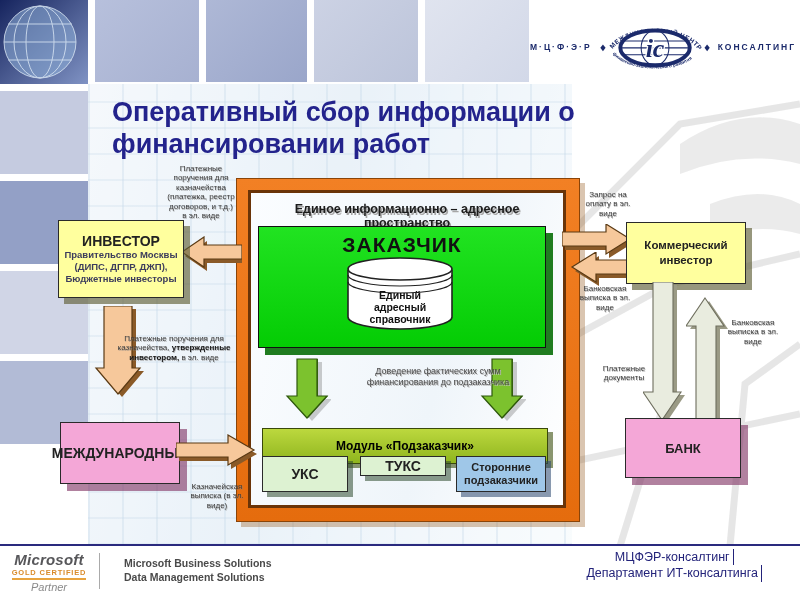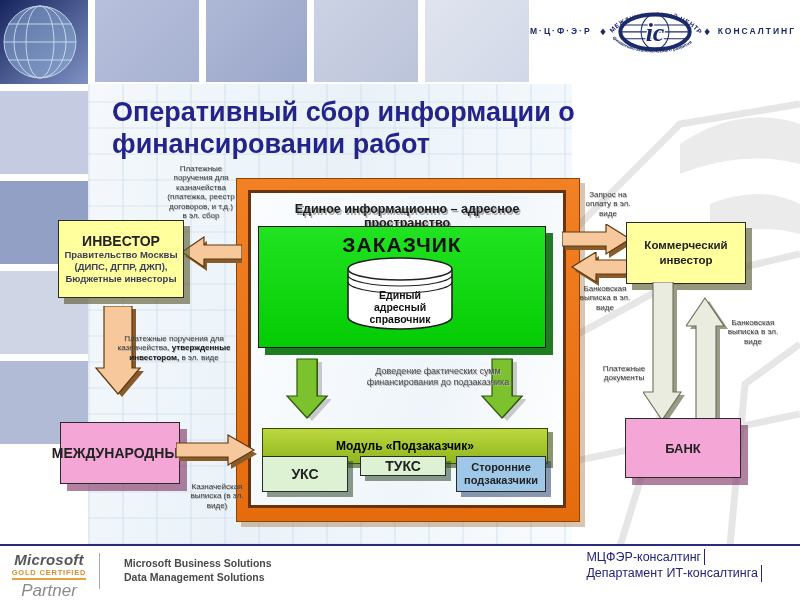--- a/index.html
+++ b/index.html
@@ -10,21 +10,21 @@
   
   .building{position:absolute;left:88px;top:84px;width:484px;height:461px;opacity:.55;
     background:
       repeating-linear-gradient(90deg, rgba(150,185,215,.35) 0 2px, transparent 2px 34px),
       repeating-linear-gradient(0deg, rgba(150,185,215,.28) 0 2px, transparent 2px 26px),
       linear-gradient(105deg,#eef4fa 0%,#d9e8f4 45%,#f5fafd 100%);}
   
   .title{position:absolute;left:112px;top:96px;width:545px;font-size:27px;font-weight:bold;
          color:#23238c;line-height:1.2;}
   
-  .logo{position:absolute;left:530px;top:0;width:266px;height:62px;display:flex;
+  .logo{position:absolute;left:530px;top:16px;width:266px;height:62px;display:flex;
         align-items:center;justify-content:flex-end;gap:4px;}
   .logo .side{font-size:8.5px;font-weight:bold;color:#1b2a6b;letter-spacing:2px;white-space:nowrap;}
   
   .b3{position:absolute;border:1.3px solid #2a2a2a;display:flex;flex-direction:column;
       align-items:center;justify-content:center;text-align:center;box-sizing:border-box;}
   .yellow{background:#ffff9e;box-shadow:6px 6px 0 rgba(95,95,55,.65);}
   .pink{background:#f4a7d7;box-shadow:7px 7px 0 rgba(125,45,95,.6);}
   .ltgreen{background:#ddf2d2;box-shadow:5px 5px 0 rgba(45,75,45,.55);}
   .ltblue{background:#9fc7e8;box-shadow:5px 5px 0 rgba(40,70,110,.55);}
   .b3 .hd{font-weight:bold;font-size:14px;color:#222;}
@@ -56,25 +56,25 @@
   
   .lbl{position:absolute;font-size:8px;line-height:1.18;color:#3f3f3f;text-align:center;
        text-shadow:.6px .6px 0 rgba(130,130,130,.55);}
   .lbl b{color:#161616;}
   
   .foot-line{position:absolute;left:0;top:544px;width:800px;height:2px;background:#2a2a7e;}
   .mslogo{position:absolute;left:6px;top:551px;width:86px;text-align:center;}
   .ms-name{font-size:15px;font-weight:bold;font-style:italic;color:#57575a;letter-spacing:.2px;}
   .ms-gold{font-size:7.5px;font-weight:bold;color:#d98b2b;letter-spacing:.8px;}
   .ms-rule{height:2px;background:#e8a33d;margin:1px 6px;}
-  .ms-partner{font-size:17px;font-style:italic;color:#8a8a8a;}
+  .ms-partner{font-size:11px;font-style:italic;color:#8a8a8a;}
   .ms-div{position:absolute;left:99px;top:553px;width:1px;height:36px;background:#aaa;}
   .ms-text{position:absolute;left:124px;top:557px;font-size:10.5px;font-weight:bold;
        color:#4a4a4a;line-height:1.3;}
-  .foot-right{position:absolute;right:38px;top:549px;text-align:left;font-size:12.5px;
+  .foot-right{position:absolute;right:38px;top:549px;text-align:center;font-size:12.5px;
        color:#23237a;line-height:1.3;margin-left:24px;}
   .foot-right span{border-right:1.5px solid #23237a;padding-right:3px;display:inline-block;}
   svg{display:block;}
 </style>
 </head>
 <body>
 
 <div id="slide">
 
   <div class="tile" style="left:0;top:0;width:88px;height:84px;background:linear-gradient(135deg,#16245e,#8093c4);">
@@ -175,21 +175,21 @@
   <div class="b3 ltgreen" style="left:262px;top:456px;width:86px;height:36px;">
     <div class="hd">УКС</div>
   </div>
   <div class="b3 ltgreen" style="left:360px;top:456px;width:86px;height:20px;">
     <div class="hd">ТУКС</div>
   </div>
   <div class="b3 ltblue" style="left:456px;top:456px;width:90px;height:36px;">
     <div class="hd" style="font-size:11px;line-height:1.15;">Сторонние подзаказчики</div>
   </div>
 
-  <div class="lbl" style="left:166px;top:164px;width:70px;">Платежные поручения для казначейства (платежка, реестр договоров, и т.д.) в эл. сбор</div>
+  <div class="lbl" style="left:166px;top:164px;width:70px;">Платежные поручения для казначейства (платежка, реестр договоров, и т.д.) в эл. виде</div>
 
   <svg class="abs" style="left:180px;top:236px;" width="62" height="40" viewBox="0 0 62 40">
     <polygon points="65,13 27,13 27,5 5,20 27,35 27,27 65,27" fill="#8a5a28"></polygon>
     <polygon points="62,9 24,9 24,1 2,16 24,31 24,23 62,23" fill="#f6c89b" stroke="#5a3a14" stroke-width="1.2"></polygon>
   </svg>
 
   <div class="b3 yellow" style="left:58px;top:220px;width:126px;height:78px;">
     <div class="hd">ИНВЕСТОР</div>
     <div class="sub">Правительство Москвы (ДИПС, ДГПР, ДЖП),</div>
     <div class="sub">Бюджетные инвесторы</div>

